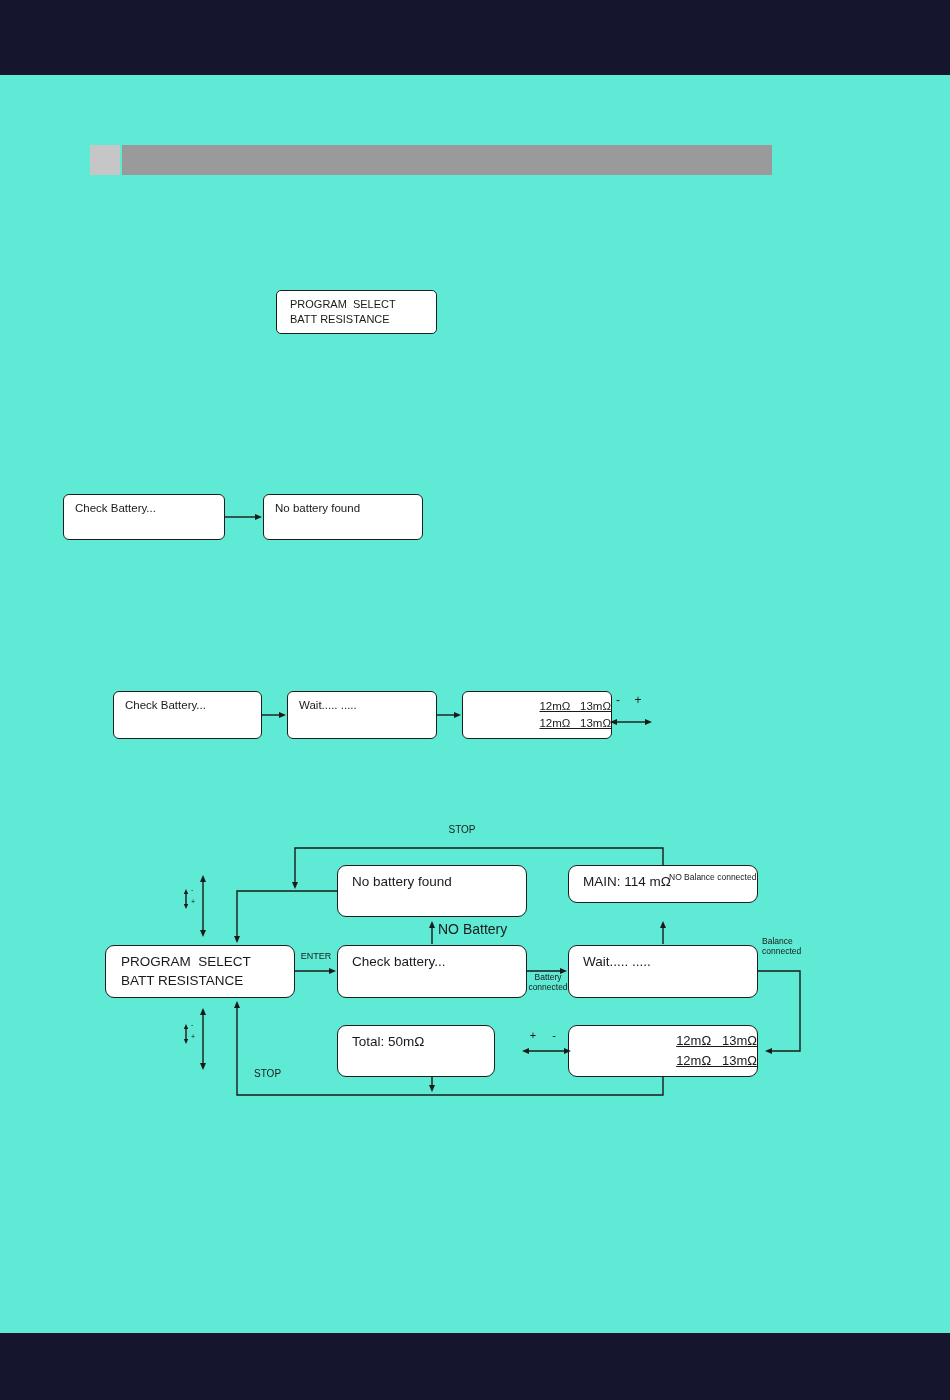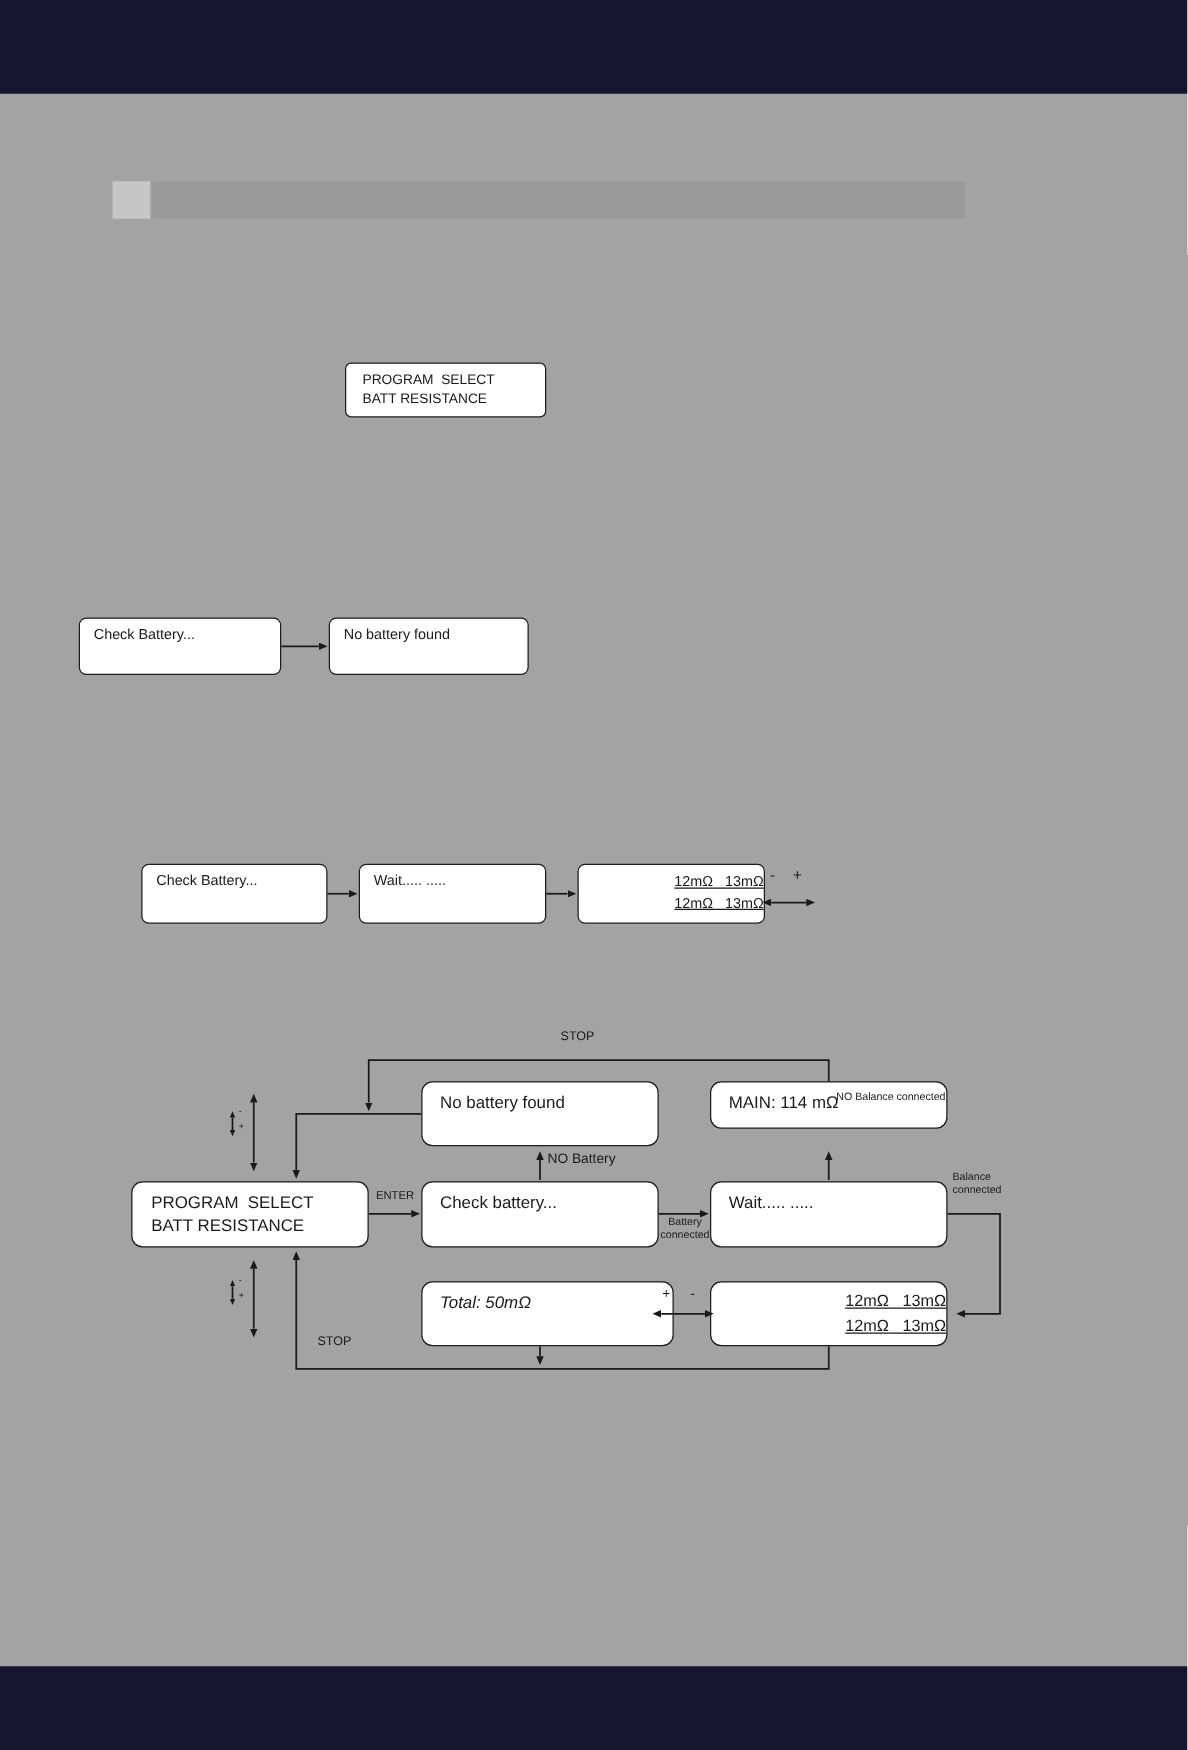--- a/index.html
+++ b/index.html
@@ -1,17 +1,17 @@
 <!DOCTYPE html>
 <html><head>
 <meta charset="utf-8">
 <style>
   html,body{margin:0;padding:0;background:#ffffff;}
   .page{
-    position:relative;width:950px;height:1400px;background:#a3a3a3;overflow:hidden;
+    position:relative;width:950px;height:1400px;background:#5eead4;overflow:hidden;
     font-family:"Liberation Sans", sans-serif;color:#1a1a1a;
   }
   .bar{position:absolute;left:0;width:950px;background:#15152d;}
   .bar.top{top:0;height:75px;}
   .bar.bottom{top:1333px;height:67px;}
   .section-accent{position:absolute;left:90px;top:145px;width:30px;height:30px;background:#c6c6c6;}
   .section-bar{position:absolute;left:122px;top:145px;width:650px;height:30px;background:#9a9a9a;}
   .box{
     position:absolute;background:#ffffff;border:1.5px solid #1d1d1d;border-radius:6px;
     box-sizing:border-box;color:#1a1a1a;
@@ -55,33 +55,33 @@
   <div class="box tl13 r8" style="left:337px;top:865px;width:190px;height:52px;">No battery found</div>
   <div class="box tl13 r8" style="left:568px;top:865px;width:190px;height:38px;">MAIN: 114 mΩ</div>
 
   <div class="box center-v pre r8" style="left:105px;top:945px;width:190px;height:53px;font-size:13.5px;line-height:1.4;padding-left:15px;">PROGRAM  SELECT
 BATT RESISTANCE</div>
 
   <div class="lbl" style="left:296px;top:951px;width:40px;text-align:center;font-size:9px;">ENTER</div>
 
   <div class="box tl13 r8" style="left:337px;top:945px;width:190px;height:53px;">Check battery...</div>
 
-  <div class="lbl" style="left:438px;top:921px;font-size:11px;white-space:nowrap;">NO Battery</div>
+  <div class="lbl" style="left:438px;top:921px;font-size:14px;white-space:nowrap;">NO Battery</div>
 
   <div class="lbl pre" style="left:528px;top:945px;width:40px;font-size:8.5px;line-height:1.15;text-align:center;margin-top:28px;">Battery
 connected</div>
 
   <div class="box tl13 r8" style="left:568px;top:945px;width:190px;height:53px;">Wait..... .....</div>
 
   <div class="lbl" style="left:669px;top:872px;font-size:8.5px;white-space:nowrap;">NO Balance connected</div>
 
   <div class="lbl pre" style="left:762px;top:937px;width:42px;font-size:8.5px;line-height:1.15;">Balance
 connected</div>
 
-  <div class="box tl13 r8" style="left:337px;top:1025px;width:202px;height:52px;font-style:italic;">Total: 50mΩ</div>
+  <div class="box tl13 r8" style="left:337px;top:1025px;width:158px;height:52px;">Total: 50mΩ</div>
 
   <div class="lbl" style="left:527px;top:1029px;width:12px;text-align:center;font-size:11px;">+</div>
   <div class="lbl" style="left:548px;top:1029px;width:12px;text-align:center;font-size:11px;">-</div>
 
   <div class="box pre cells r8" style="left:568px;top:1025px;width:190px;height:52px;font-size:13px;padding-top:5px;">12mΩ   13mΩ
 12mΩ   13mΩ</div>
 
   <div class="lbl" style="left:254px;top:1068px;font-size:10px;">STOP</div>
 
   <span class="lbl" style="left:191px;top:886px;font-size:7px;">-</span>

